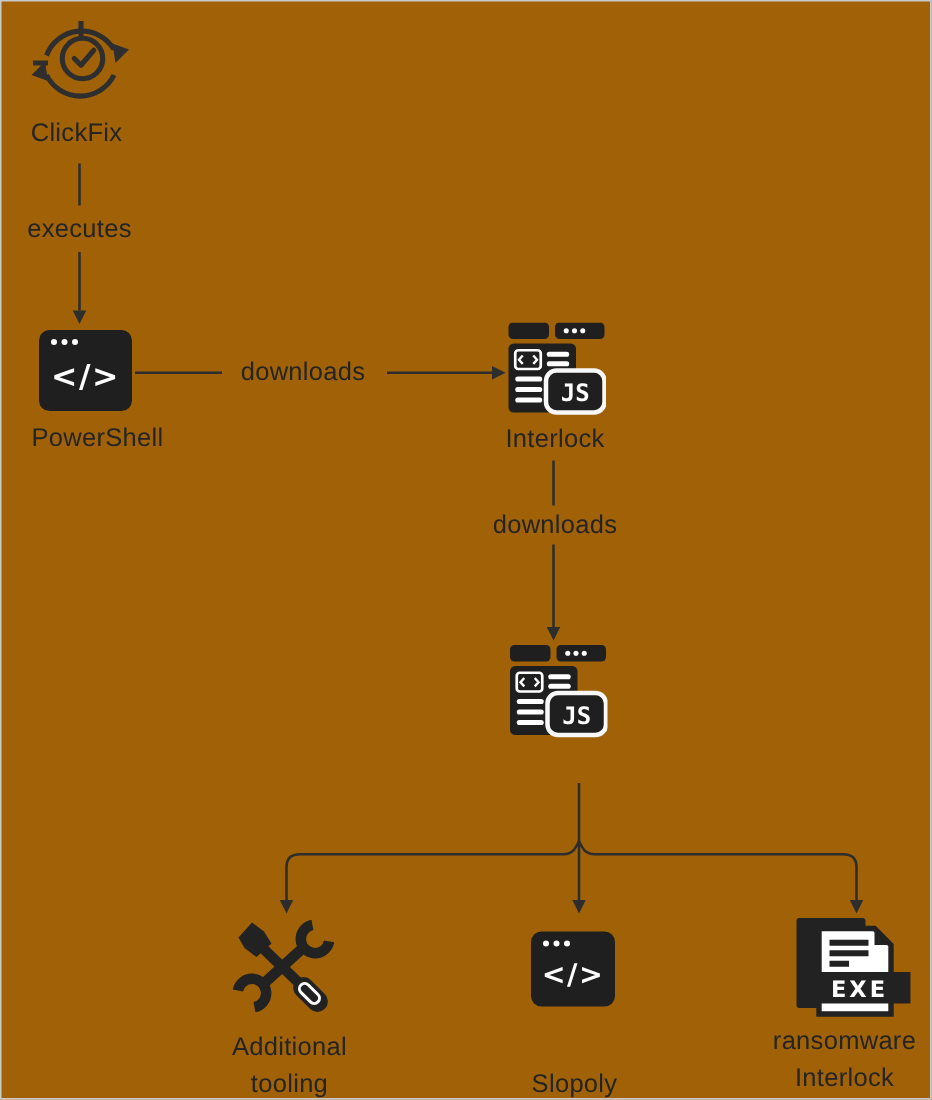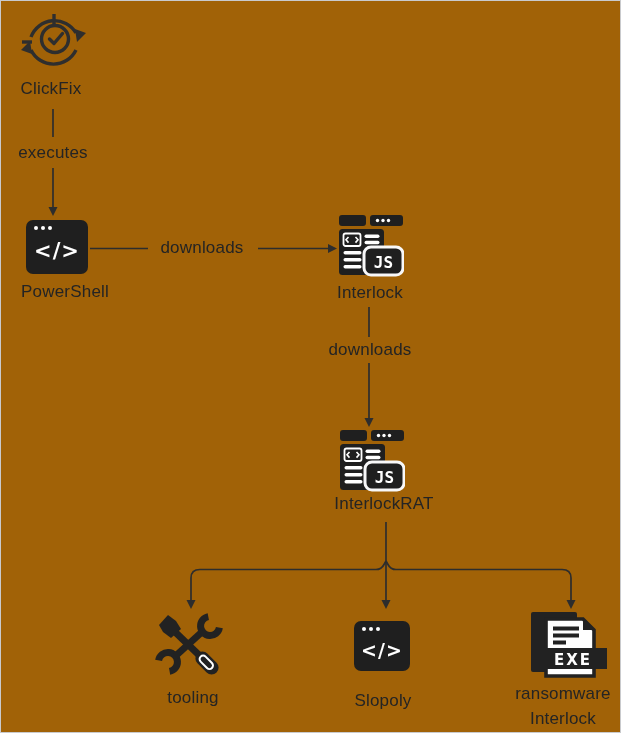--- a/index.html
+++ b/index.html
@@ -149,48 +149,48 @@
       <rect x="26.5" y="25.8" width="15" height="3.4" rx="1.7"></rect>
       <rect x="5.5" y="36" width="18" height="3.4" rx="1.7"></rect>
       <rect x="5.5" y="43" width="18" height="3.4" rx="1.7"></rect>
       <rect x="5.5" y="50" width="18" height="3.4" rx="1.7"></rect>
     </g>
     <rect x="5.5" y="18.5" width="17" height="12.5" rx="2" fill="none" stroke="#fff" stroke-width="1.8"></rect>
     <path d="M 10.5,22 L 8,24.8 l 2.5,2.8 M 17.5,22 L 20,24.8 l -2.5,2.8" stroke="#fff" stroke-width="1.6" fill="none"></path>
     <rect x="26" y="32" width="39" height="28" rx="7" fill="#1f1f1f" stroke="#f8f8f9" stroke-width="3"></rect>
     <text x="45.5" y="52.5" text-anchor="middle" fill="#fff" font-size="16" font-weight="700" font-family="DejaVu Sans Mono, monospace">JS</text>
   </svg>
-  <div class="lbl" style="left:383px;top:493px">InterlockRAT</div>
 
   <svg class="abs" style="left:152px;top:610px" width="72" height="66" viewBox="0 0 72 66">
     <g stroke="#222" stroke-width="7" fill="none">
       <path d="M 66.4,16.6 A 9.5,9.5 0 1 1 55.3,5.6"></path>
       <path d="M 5.6,49.3 A 9.5,9.5 0 1 1 16.6,60.4"></path>
       <path d="M 22.5,45 L 50,20"></path>
       <path d="M 20,19 L 47,45"></path>
     </g>
     <path d="M 6,14 L 15,4 L 23,10 L 28,18 L 18,27 L 10,21 Z" fill="#222"></path>
     <g transform="rotate(45 54 52)">
       <rect x="40.5" y="45" width="27" height="14" rx="7" fill="#222"></rect>
       <rect x="45" y="48.5" width="16" height="7" rx="3.5" fill="none" stroke="#fff" stroke-width="2"></rect>
     </g>
   </svg>
   <div class="lbl two" style="left:192px;top:684px">
+    <div>Additional</div>
     <div>tooling</div>
   </div>
 
   <div class="term-icon" style="left:353px;top:620px;width:56px;height:50px">
     <div class="dots">
       <div class="dot"></div>
         <div class="dot"></div>
         <div class="dot"></div>
     </div>
     <div class="glyph" style="font-size:19px">&lt;/&gt;</div>
   </div>
-  <div class="lbl" style="left:382px;top:690px">Slopoly</div>
+  <div class="lbl" style="left:382px;top:712px">Slopoly</div>
 
   <svg class="abs" style="left:528px;top:611px" width="80" height="69" viewBox="0 0 80 69">
     <rect x="2" y="0" width="46" height="60" rx="2" fill="#222"></rect>
     <path d="M 17,7 H 54 L 65,18 V 64 H 17 Z" fill="#fff" stroke="#222" stroke-width="3.6"></path>
     <path d="M 54,7 L 54,18 H 65 Z" fill="#222"></path>
     <rect x="24" y="14.5" width="26" height="4" fill="#222"></rect>
     <rect x="24" y="21.5" width="26" height="4" fill="#222"></rect>
     <rect x="24" y="28.5" width="13" height="4" fill="#222"></rect>
     <rect x="11" y="36" width="67" height="21" fill="#222"></rect>
     <text x="44" y="52.5" text-anchor="middle" fill="#fff" font-size="15" font-weight="800" letter-spacing="2" font-family="DejaVu Sans, sans-serif">EXE</text>

